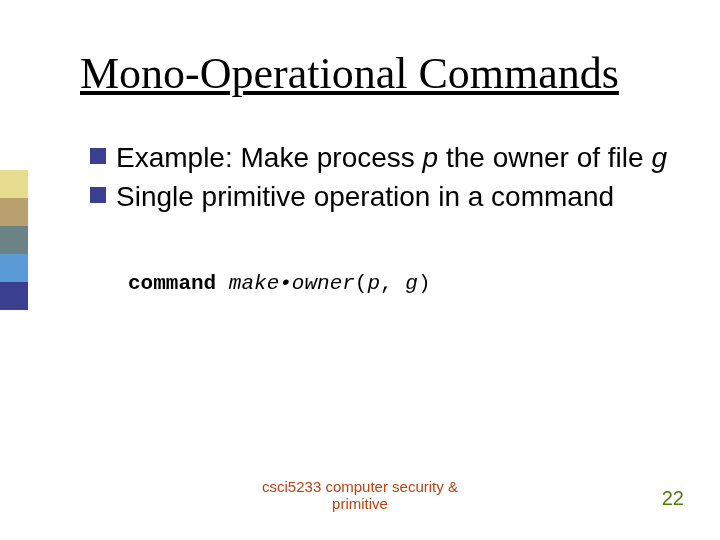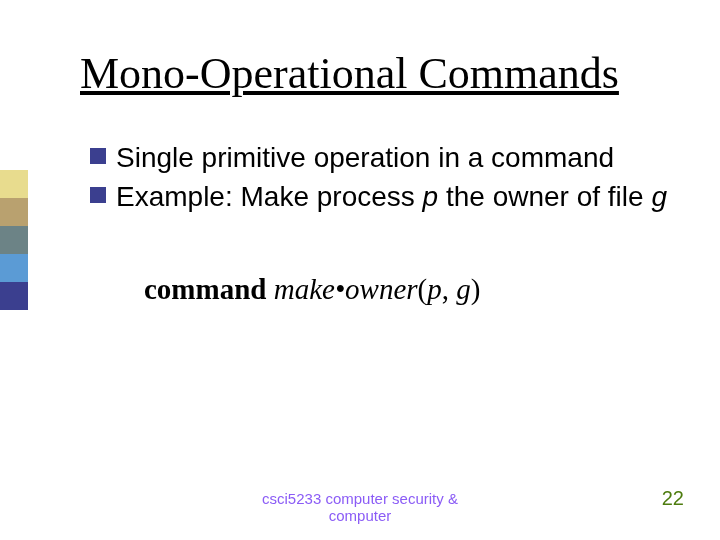--- a/index.html
+++ b/index.html
@@ -11,57 +11,57 @@
   .s2 { background: #b9a16f; }
   .s3 { background: #6c8386; }
   .s4 { background: #5B9BD5; }
   .s5 { background: #3b3f8f; }
   .title { position: absolute; left: 80px; top: 48px; right: 40px; font-family: "Times New Roman", Times, serif; font-size: 44px; text-decoration: underline; }
   .body { position: absolute; left: 90px; top: 140px; right: 40px; }
   .bullet { display: flex; align-items: flex-start; margin-bottom: 4px; }
   .bsq { width: 16px; height: 16px; background: #3b3f8f; flex-shrink: 0; margin-top: 8px; margin-right: 10px; }
   .btext { font-size: 28px; line-height: 1.25; }
   .ital { font-style: italic; }
-  .code { position: absolute; left: 144px; top: 270px; right: 40px; font-size: 29px; line-height: 1.35; font-family: Liberation Serif, serif; }
+  .code { position: absolute; left: 128px; top: 270px; right: 40px; font-size: 21px; line-height: 1.35; font-family: Liberation Mono, monospace; }
   .code .indent { padding-left: 22px; }
-  .footer { position: absolute; bottom: 16px; left: 0; width: 100%; text-align: center; font-size: 15px; color: #8b5cf6; }
+  .footer { position: absolute; bottom: 28px; left: 0; width: 100%; text-align: center; font-size: 15px; color: #c2410c; }
   .pagenum { position: absolute; right: 36px; bottom: 30px; font-size: 20px; color: #4d7c0f; }
 </style>
 </head>
 <body>
 <div class="slide">
 
   <div class="stripes">
     <div class="stripe s1"></div>
     <div class="stripe s2"></div>
     <div class="stripe s3"></div>
     <div class="stripe s4"></div>
     <div class="stripe s5"></div>
   </div>
 
   <div class="title">Mono-Operational Commands</div>
 
   <div class="body">
     <div class="bullet">
       <div class="bsq"></div>
-      <div class="btext">Single primitive operation in a command</div>
+      <div class="btext">
+        <span>Example: Make process </span><span class="ital">p</span><span> the owner of file </span><span class="ital">g</span>
+      </div>
     </div>
     <div class="bullet">
       <div class="bsq"></div>
-      <div class="btext">
-        <span>Example: Make process </span><span class="ital">p</span><span> the owner of file </span><span class="ital">g</span>
-      </div>
+      <div class="btext">Single primitive operation in a command</div>
     </div>
   </div>
 
   <div class="code">
     <div>
       <b>command</b> <span class="ital">make•owner</span><span>(</span><span class="ital">p</span><span>, </span><span class="ital">g</span><span>)</span>
     </div>
   </div>
 
   <div class="footer">
     <span>csci5233 computer security &amp;</span><br>
-    <span>computer</span>
+    <span>primitive</span>
   </div>
   <div class="pagenum">22</div>
 
 </div>
 
 </body></html>

